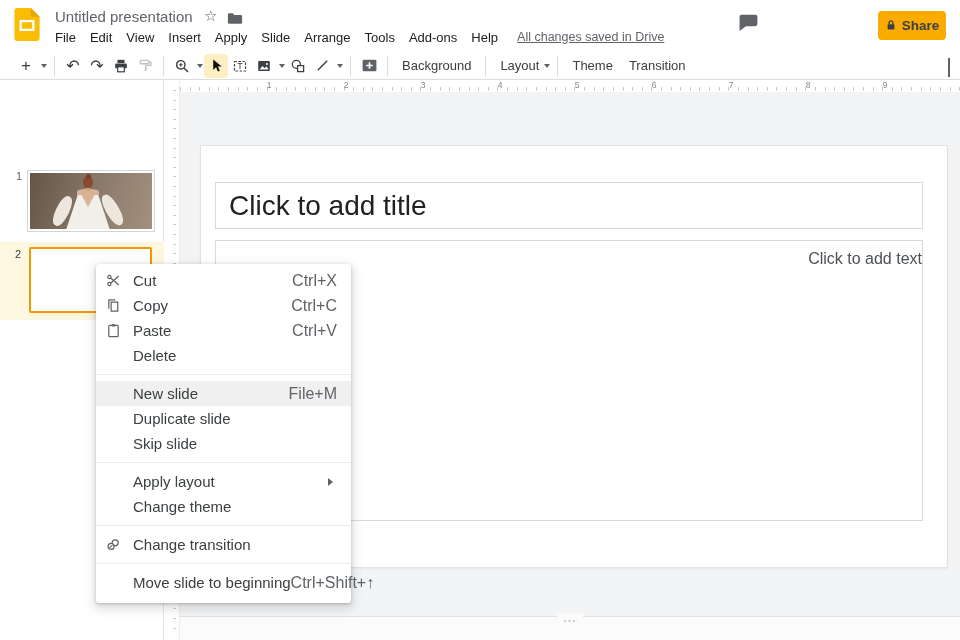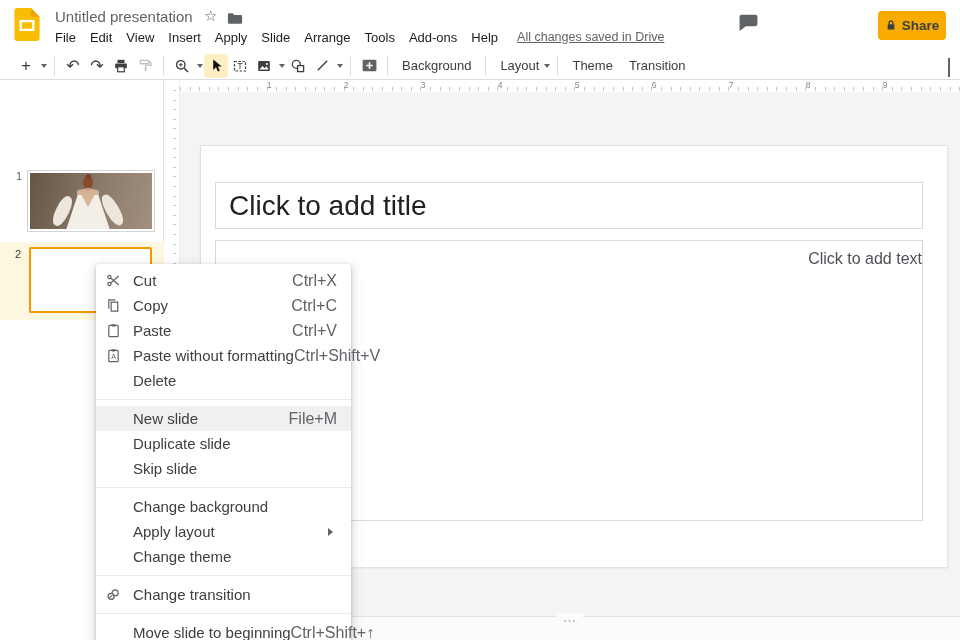--- a/index.html
+++ b/index.html
@@ -309,53 +309,38 @@
     <span class="mic">
       <svg viewBox="0 0 16 16" width="15" height="15">
         <rect x="3" y="2.5" width="10" height="12" rx="1" fill="none" stroke="#5f6368" stroke-width="1.3"></rect>
         <rect x="6" y="1.2" width="4" height="2.6" rx="0.5" fill="#5f6368"></rect>
       </svg>
     </span>
     <span class="mil">Paste</span>
     <span class="mis">Ctrl+V</span>
   </div>
   <div class="mi">
-    <span class="mic">
-      <svg viewBox="0 0 16 16" width="15" height="15">
-        <rect x="3" y="2.5" width="10" height="12" rx="1" fill="none" stroke="#5f6368" stroke-width="1.3"></rect>
-        <rect x="6" y="1.2" width="4" height="2.6" rx="0.5" fill="#5f6368"></rect>
-        <text x="8" y="12.2" font-size="7.5" fill="#5f6368" text-anchor="middle" font-family="sans-serif">A</text>
-      </svg>
-    </span>
-    <span class="mil">Paste without formatting</span>
-    <span class="mis">Ctrl+Shift+V</span>
-  </div>
-  <div class="mi">
     <span class="mic"></span>
     <span class="mil">Delete</span>
   </div>
   <div class="msep"></div>
   <div class="mi hl">
     <span class="mic"></span>
     <span class="mil">New slide</span>
     <span class="mis">File+M</span>
   </div>
   <div class="mi">
     <span class="mic"></span>
     <span class="mil">Duplicate slide</span>
   </div>
   <div class="mi">
     <span class="mic"></span>
     <span class="mil">Skip slide</span>
   </div>
   <div class="msep"></div>
-  <div class="mi">
-    <span class="mic"></span>
-    <span class="mil">Change background</span>
-  </div>
   <div class="mi">
     <span class="mic"></span>
     <span class="mil">Apply layout</span>
     <span class="subarrow"></span>
   </div>
   <div class="mi">
     <span class="mic"></span>
     <span class="mil">Change theme</span>
   </div>
   <div class="msep"></div>

